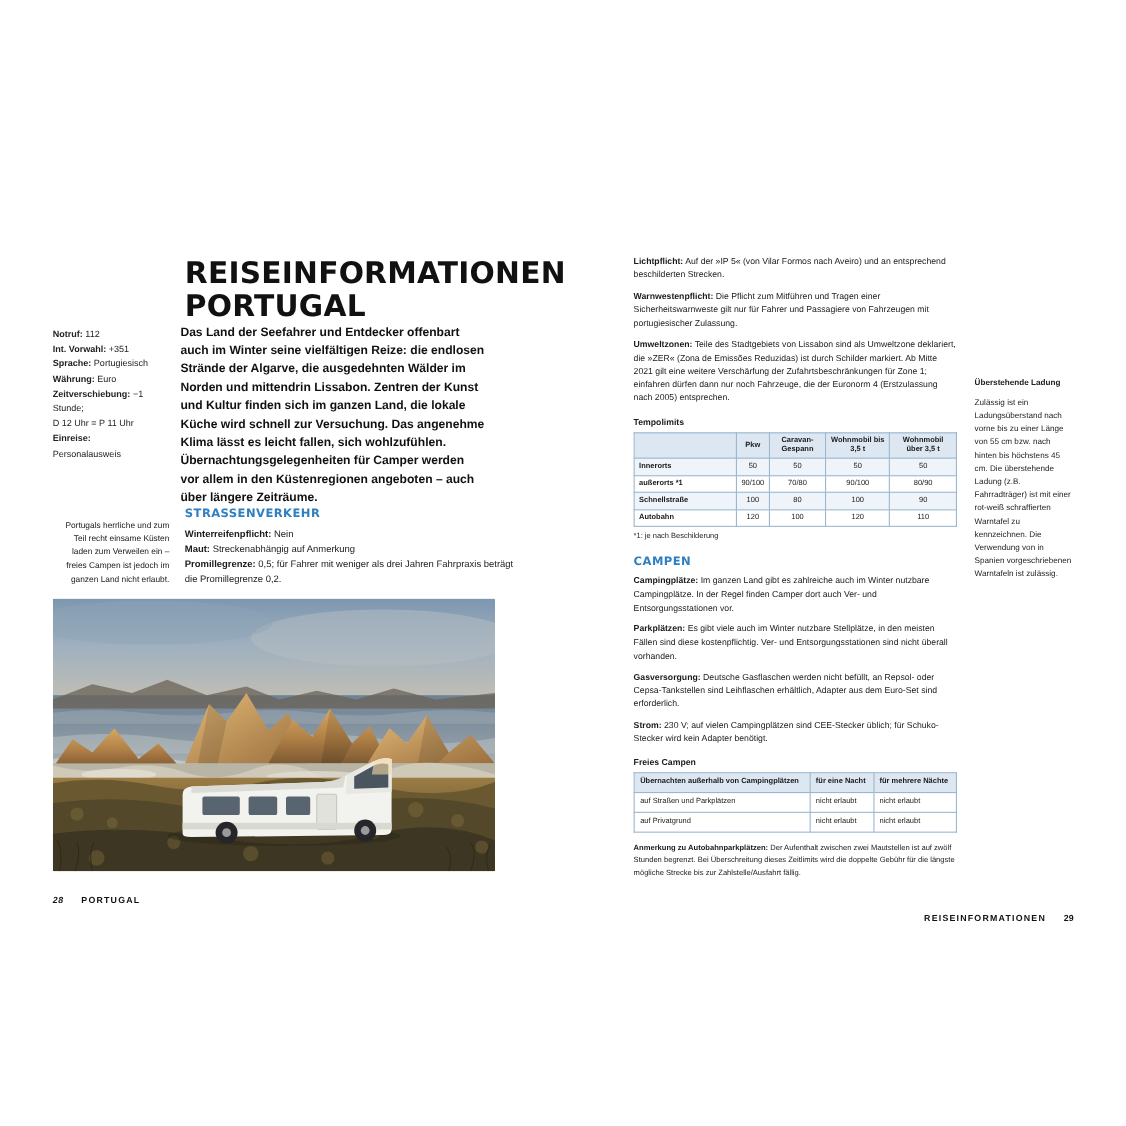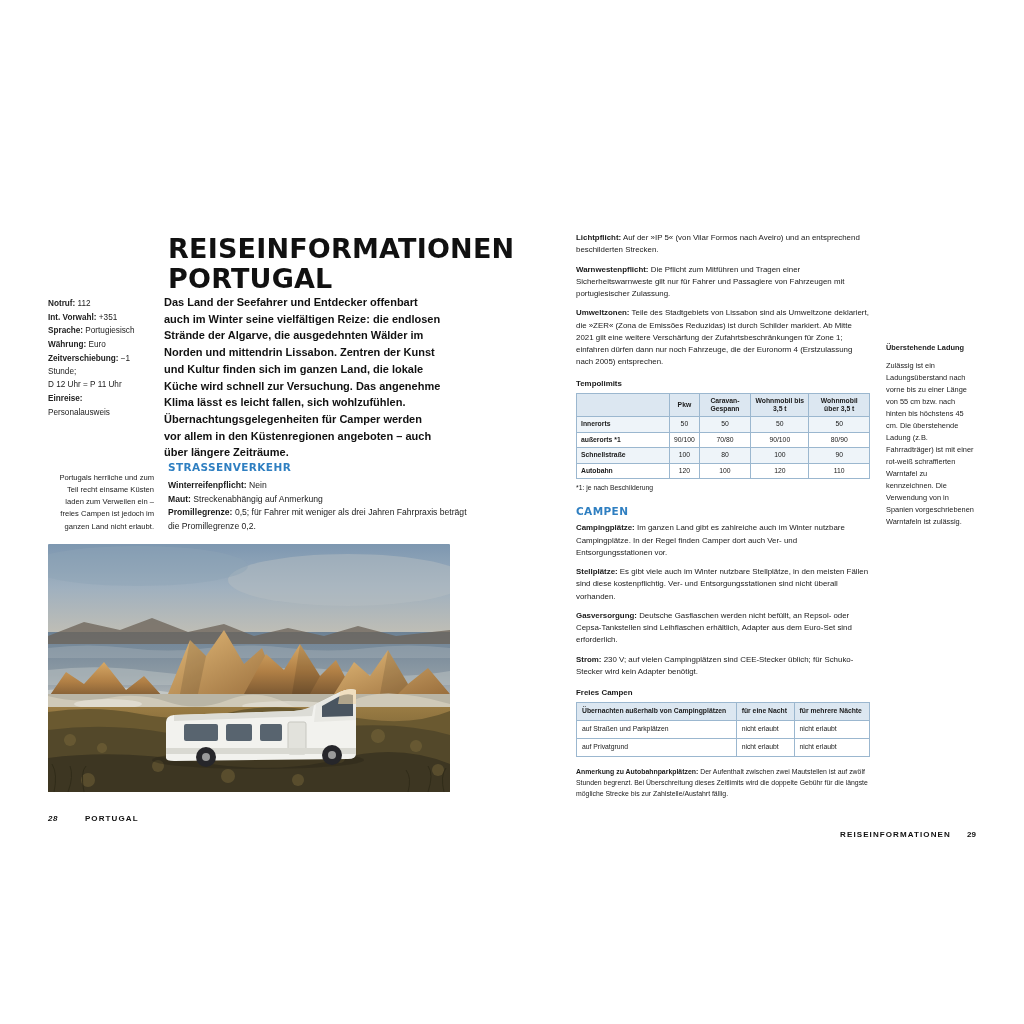--- a/index.html
+++ b/index.html
@@ -113,21 +113,21 @@
   .photo svg { display: block; }
 
   .footer-left {
     position: absolute;
     left: 0px;
     top: 598px;
     font-size: 8px;
     letter-spacing: 0.6px;
     color: #111;
   }
-  .footer-left .pnum { font-weight: 700; margin-right: 24px; font-style: italic; }
+  .footer-left .pnum { font-weight: 700; margin-right: 13px; font-style: italic; }
   .footer-left .plabel { font-weight: 700; letter-spacing: 1.1px; }
 
   
   .page-right {
     position: absolute;
     left: 576px;
     top: 232px;
     width: 400px;
   }
   .col-main {
@@ -472,21 +472,21 @@
       </table>
       <div class="tbl-foot">*1: je nach Beschilderung</div>
 
       <div class="sec-head campen-head">CAMPEN</div>
       <div style="height:5px"></div>
       <p>
         <b>Campingplätze:</b>
         <span>Im ganzen Land gibt es zahlreiche auch im Winter nutzbare Campingplätze. In der Regel finden Camper dort auch Ver- und Entsorgungsstationen vor.</span>
       </p>
       <p>
-        <b>Stellplätze:</b>
+        <b>Parkplätzen:</b>
         <span>Es gibt viele auch im Winter nutzbare Stellplätze, in den meisten Fällen sind diese kostenpflichtig. Ver- und Entsorgungsstationen sind nicht überall vorhanden.</span>
       </p>
       <p>
         <b>Gasversorgung:</b>
         <span>Deutsche Gasflaschen werden nicht befüllt, an Repsol- oder Cepsa-Tankstellen sind Leihflaschen erhältlich, Adapter aus dem Euro-Set sind erforderlich.</span>
       </p>
       <p>
         <b>Strom:</b>
         <span>230 V; auf vielen Campingplätzen sind CEE-Stecker üblich; für Schuko-Stecker wird kein Adapter benötigt.</span>
       </p>

